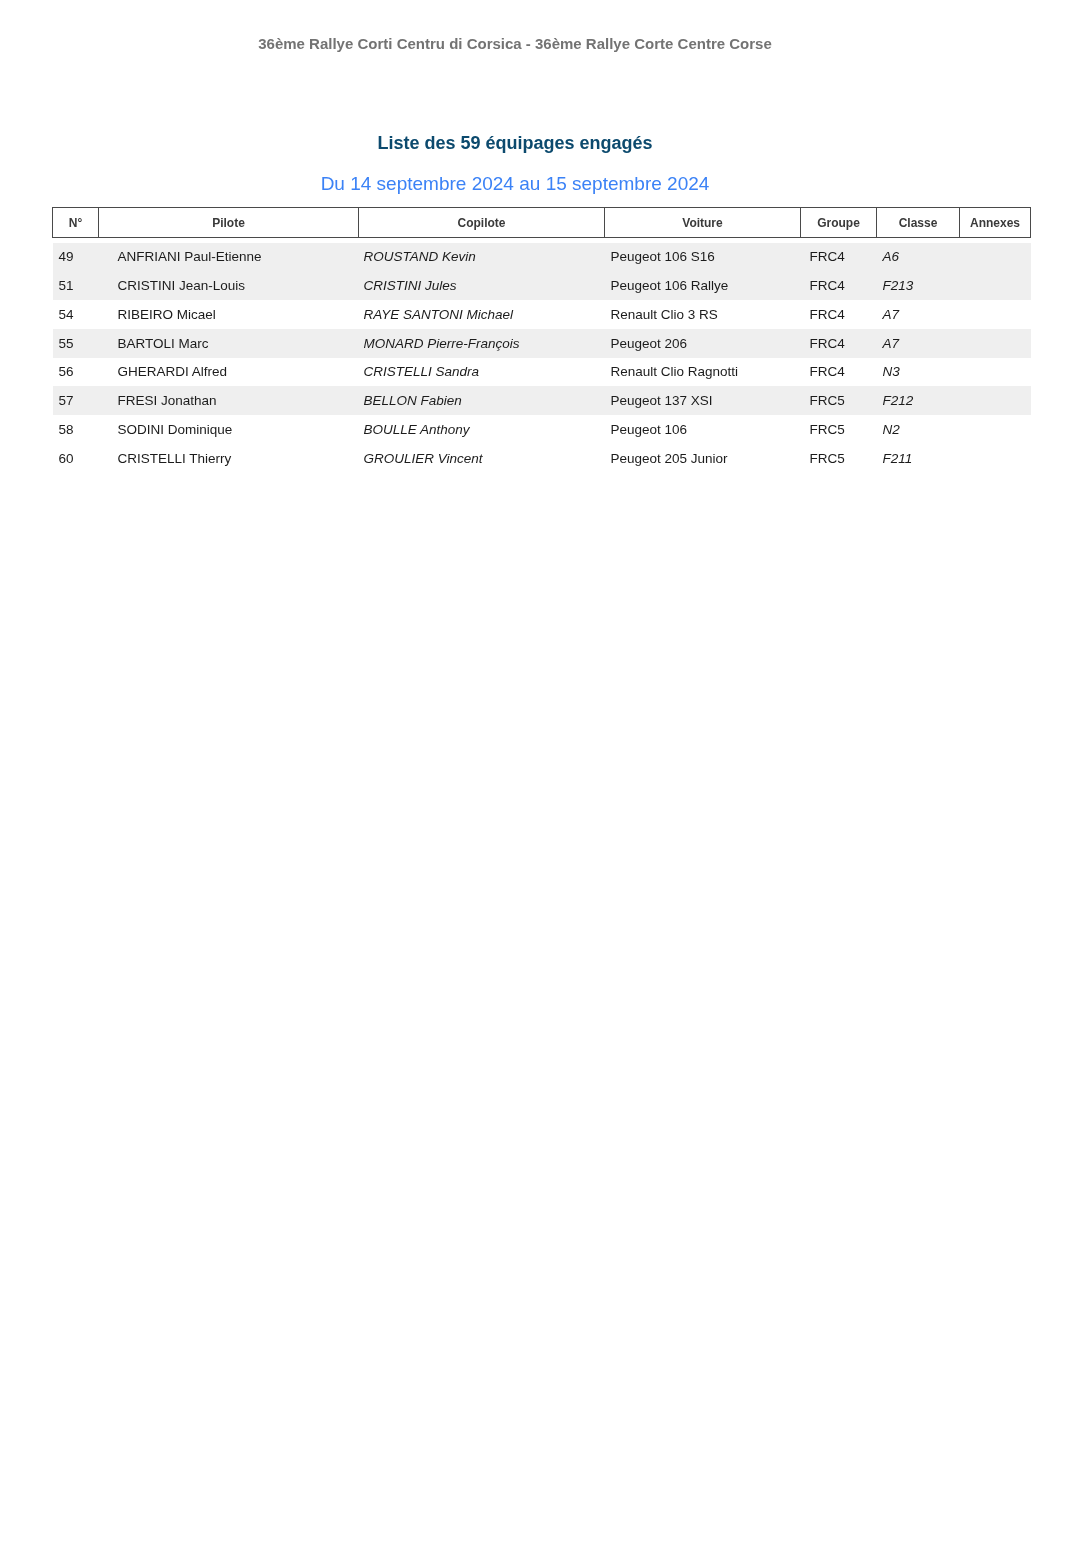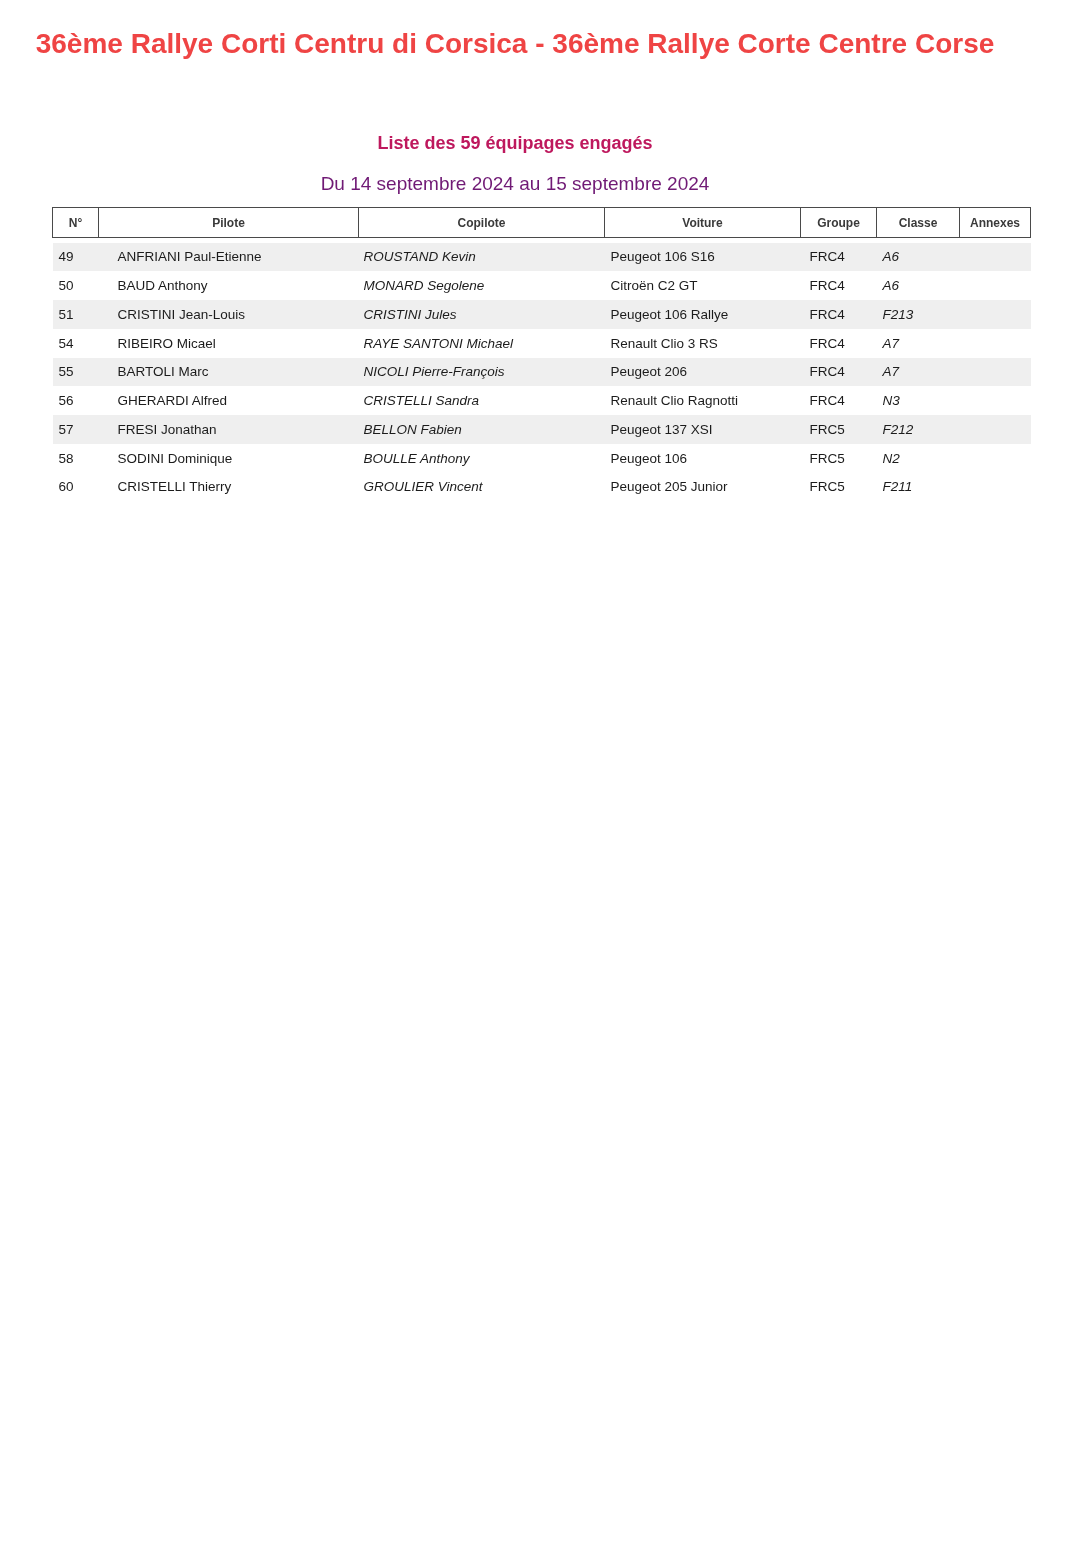--- a/index.html
+++ b/index.html
@@ -20,40 +20,40 @@
     font-family: "Liberation Sans", sans-serif;
     color: var(--text-main);
     overflow: hidden;
   }
   .content {
     width: 1030px;
   }
   .doc-title {
     margin: 32px 0 4px 0;
     text-align: center;
-    font-size: 28px;
+    font-size: 15px;
     line-height: 24px;
     font-weight: bold;
-    color: #ef4444;
+    color: #737373;
   }
   .list-title {
     margin: 76px 0 0 0;
     text-align: center;
     font-size: 18px;
     line-height: 22px;
     font-weight: bold;
-    color: #be185d;
+    color: #0c4a6e;
   }
   .date-range {
     margin: 18px 0 0 0;
     text-align: center;
     font-size: 19px;
     line-height: 24px;
     font-weight: normal;
-    color: #701a75;
+    color: #3b82f6;
   }
   table.entry-table {
     border-collapse: collapse;
     table-layout: fixed;
     width: 978px;
     margin: 11px 0 0 52px;
   }
   table.entry-table thead th {
     border: 1px solid var(--table-border);
     height: 30px;
@@ -126,29 +126,20 @@
         </tr>
         <tr class="alt">
           <td>49</td>
           <td>ANFRIANI Paul-Etienne</td>
           <td>ROUSTAND Kevin</td>
           <td>Peugeot 106 S16</td>
           <td>FRC4</td>
           <td>A6</td>
           <td></td>
         </tr>
-        <tr>
-          <td>50</td>
-          <td>BAUD Anthony</td>
-          <td>MONARD Segolene</td>
-          <td>Citroën C2 GT</td>
-          <td>FRC4</td>
-          <td>A6</td>
-          <td></td>
-        </tr>
         <tr class="alt">
           <td>51</td>
           <td>CRISTINI Jean-Louis</td>
           <td>CRISTINI Jules</td>
           <td>Peugeot 106 Rallye</td>
           <td>FRC4</td>
           <td>F213</td>
           <td></td>
         </tr>
         <tr>
@@ -156,21 +147,21 @@
           <td>RIBEIRO Micael</td>
           <td>RAYE SANTONI Michael</td>
           <td>Renault Clio 3 RS</td>
           <td>FRC4</td>
           <td>A7</td>
           <td></td>
         </tr>
         <tr class="alt">
           <td>55</td>
           <td>BARTOLI Marc</td>
-          <td>NICOLI Pierre-François</td>
+          <td>MONARD Pierre-François</td>
           <td>Peugeot 206</td>
           <td>FRC4</td>
           <td>A7</td>
           <td></td>
         </tr>
         <tr>
           <td>56</td>
           <td>GHERARDI Alfred</td>
           <td>CRISTELLI Sandra</td>
           <td>Renault Clio Ragnotti</td>

